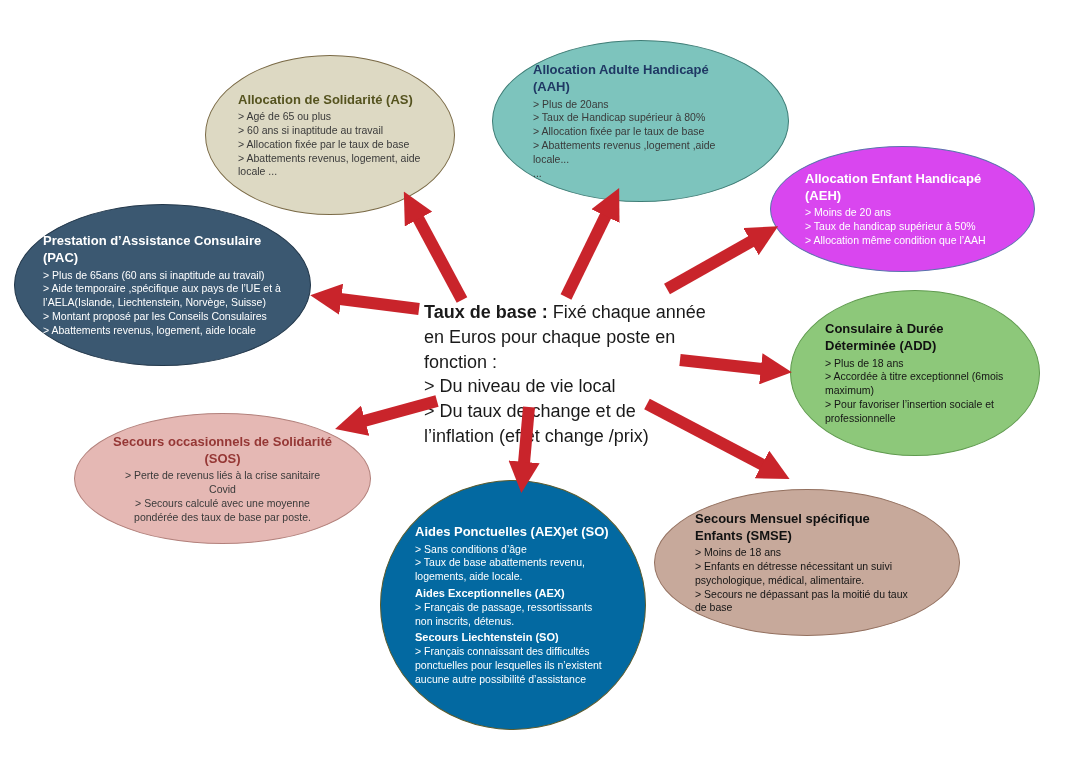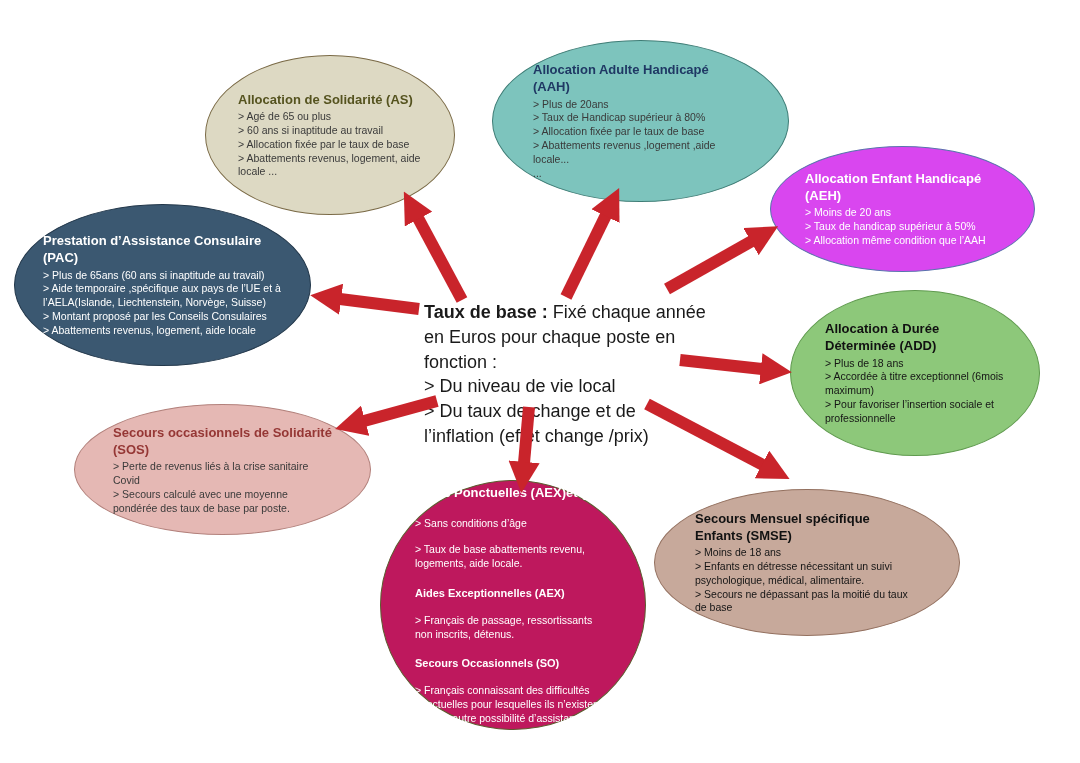--- a/index.html
+++ b/index.html
@@ -27,21 +27,21 @@
 
   .n-add  { left:790px; top:290px; width:250px; height:166px; padding:12px 34px; border:1.5px solid #5f9a4e; color:#151515; }
   .n-add .title { color:#111111; }
 
   .n-smse { left:654px; top:489px; width:306px; height:147px; padding:10px 40px; border:1.5px solid #93705f; color:#151515; }
   .n-smse .title { color:#111111; }
 
   .n-aex  { left:380px; top:480px; width:266px; height:250px; padding:16px 34px; border:1.5px solid #5c5c2e; color:#ffffff; }
   .n-aex .title, .n-aex .sub { color:#ffffff; }
 
-  .n-sos  { left:74px;  top:404px; width:297px; height:131px; padding:8px 38px;  border:1.5px solid #b2807b; }
+  .n-sos  { left:74px;  top:413px; width:297px; height:131px; padding:8px 38px;  border:1.5px solid #b2807b;text-align:center; }
   .n-sos .title { color:#953735; }
 
   .n-pac  { left:14px;  top:204px; width:297px; height:162px; padding:10px 28px; border:1.5px solid #22374a; color:#ffffff; }
   .n-pac .title { color:#ffffff; }
 
   .center-text {
     position:absolute; left:424px; top:300px; width:284px;
     font-size:18px; line-height:1.38; color:#1a1a1a;
   }
   .center-text .bold { font-weight:bold; }
@@ -75,40 +75,40 @@
   </div>
 
   <div class="node n-aeh" style="background-color: #d946ef;">
     <div class="title">Allocation Enfant Handicapé (AEH)</div>
     <div class="line">&gt; Moins de 20 ans</div>
     <div class="line">&gt; Taux de handicap supérieur à 50%</div>
     <div class="line">&gt; Allocation même condition que l’AAH</div>
   </div>
 
   <div class="node n-add" style="background-color: rgb(141, 200, 122);">
-    <div class="title">Allocation à Durée Déterminée (ADD)</div>
+    <div class="title">Consulaire à Durée Déterminée (ADD)</div>
     <div class="line">&gt; Plus de 18 ans</div>
     <div class="line">&gt; Accordée à titre exceptionnel (6mois maximum)</div>
     <div class="line">&gt; Pour favoriser l’insertion sociale et professionnelle</div>
   </div>
 
   <div class="node n-smse" style="background-color: rgb(199, 169, 155);">
     <div class="title">Secours Mensuel spécifique Enfants (SMSE)</div>
     <div class="line">&gt; Moins de 18 ans</div>
     <div class="line">&gt; Enfants en détresse nécessitant un suivi psychologique, médical, alimentaire.</div>
     <div class="line">&gt; Secours ne dépassant pas la moitié du taux de base</div>
   </div>
 
-  <div class="node n-aex" style="background-color: #be185d; gap: 13px;">
+  <div class="node n-aex" style="background-color: #0369a1;">
     <div class="title">Aides Ponctuelles (AEX)et (SO)</div>
     <div class="line">&gt; Sans conditions d’âge</div>
     <div class="line">&gt; Taux de base abattements revenu, logements, aide locale.</div>
     <div class="sub">Aides Exceptionnelles (AEX)</div>
     <div class="line">&gt; Français de passage, ressortissants non inscrits, détenus.</div>
-    <div class="sub">Secours Occasionnels (SO)</div>
+    <div class="sub">Secours Liechtenstein (SO)</div>
     <div class="line">&gt; Français connaissant des difficultés ponctuelles pour lesquelles ils n’existent aucune autre possibilité d’assistance</div>
   </div>
 
   <div class="node n-sos" style="background-color: rgb(229, 184, 180);">
     <div class="title">Secours occasionnels de Solidarité (SOS)</div>
     <div class="line">&gt; Perte de revenus liés à la crise sanitaire Covid</div>
     <div class="line">&gt; Secours  calculé avec une moyenne pondérée des taux de base par poste.</div>
   </div>
 
   <div class="node n-pac" style="background-color: rgb(59, 88, 113);">

